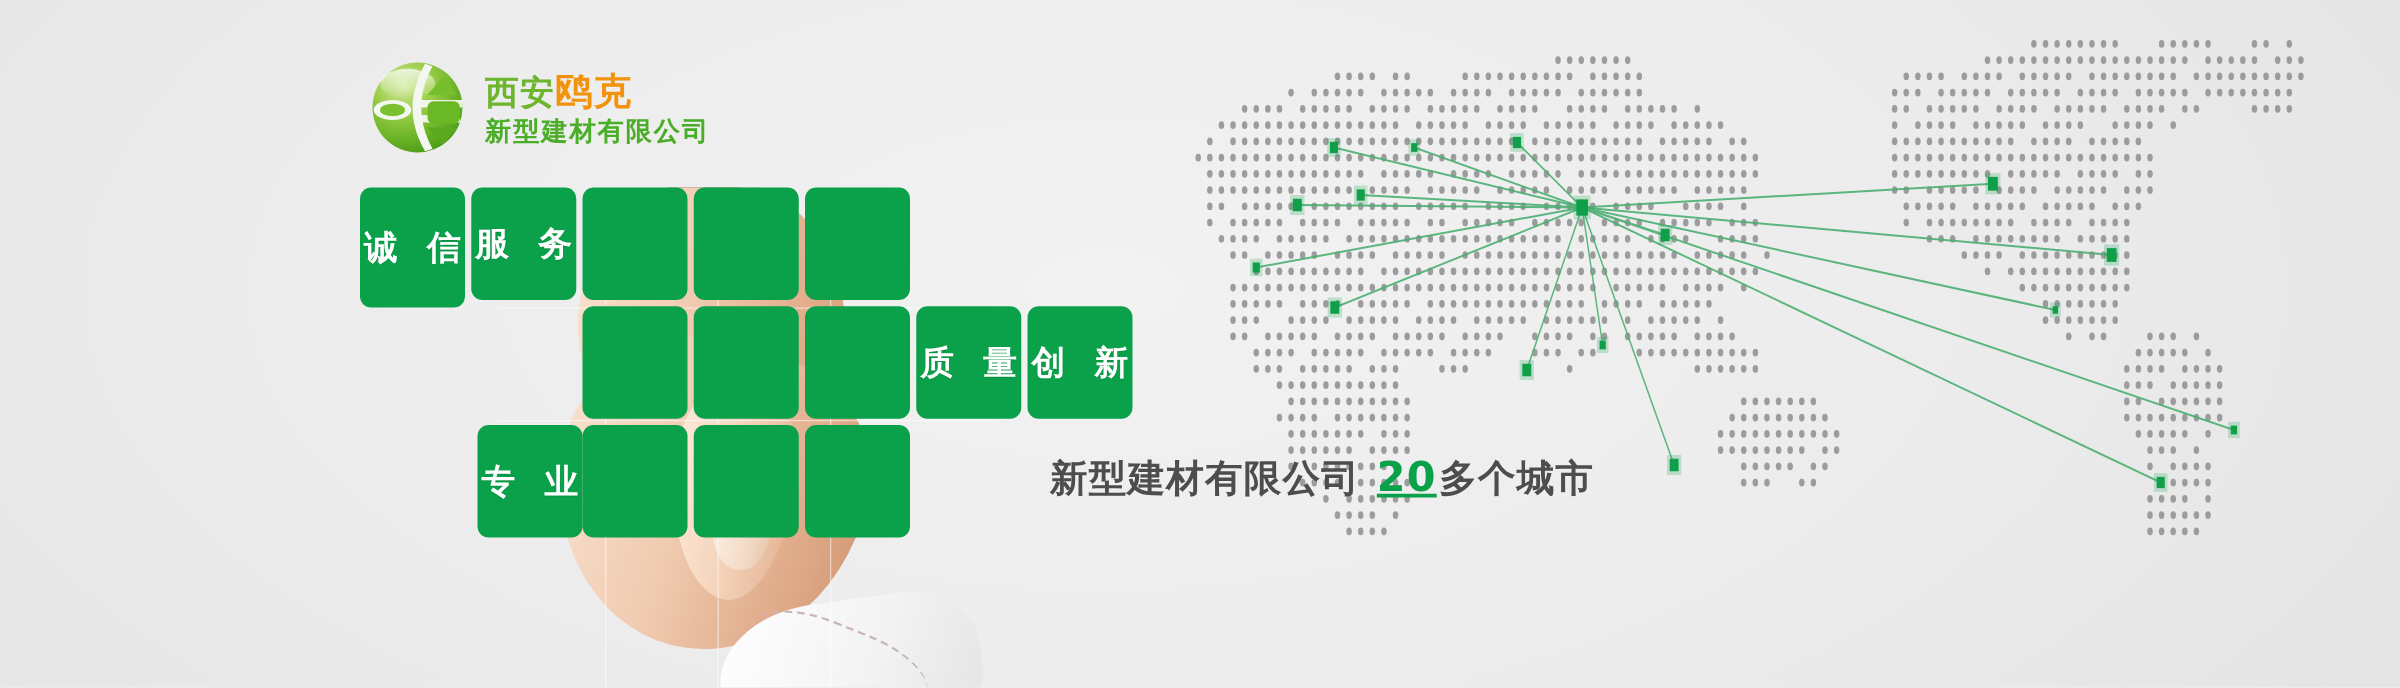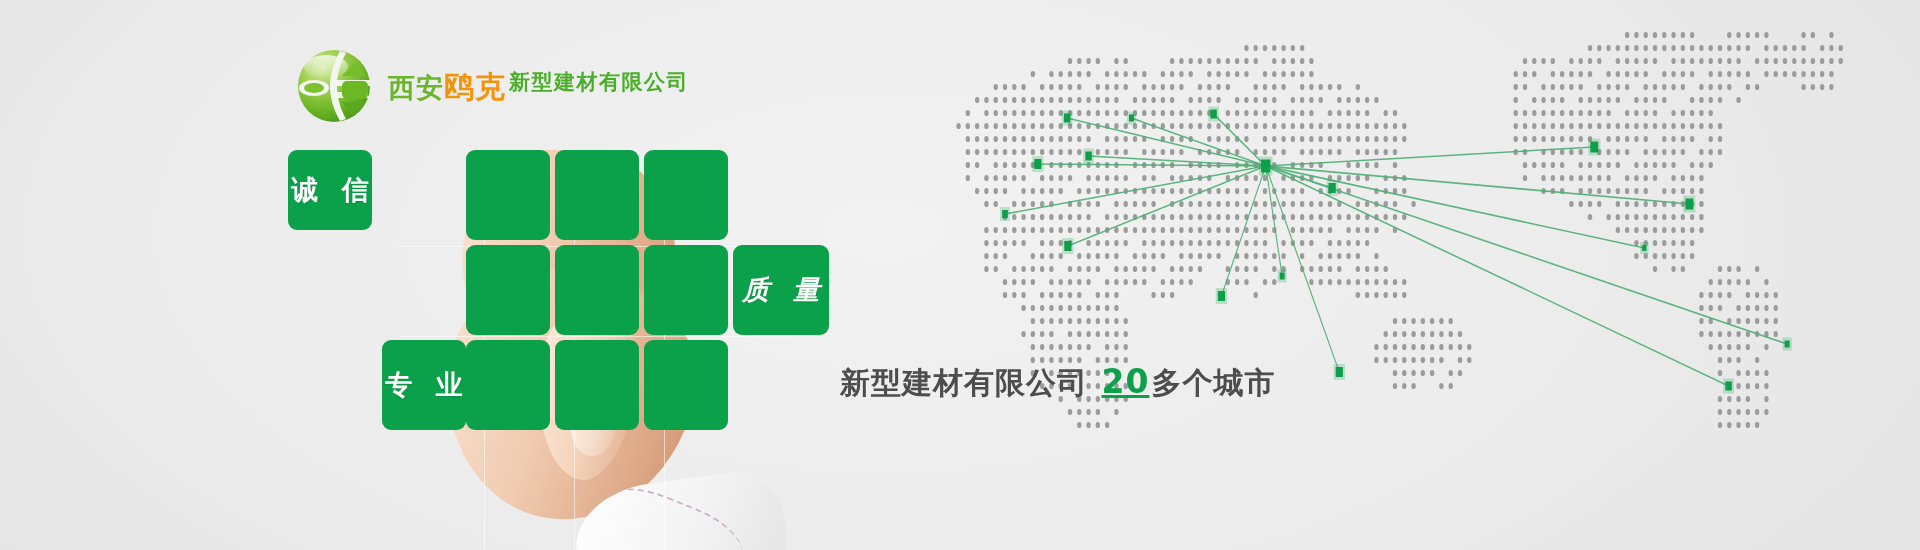--- a/index.html
+++ b/index.html
@@ -16,21 +16,21 @@
     overflow:hidden;
   }
 
   
   #logo-block {
     position:absolute; left:296px; top:48px;
     display:flex; align-items:center; gap:16px;
   }
   #logo-mark { width:76px; height:76px; position:relative; flex:0 0 auto; }
   #logo-mark svg { display:block; width:76px; height:76px; }
-  #logo-text { display:flex; flex-direction:row; gap:3px; padding-top:2px; }
+  #logo-text { display:flex; flex-direction:column; gap:3px; padding-top:2px; }
   .logo-line1 {
     font-size:27px; font-weight:700; letter-spacing:1px;
     line-height:1.12; white-space:nowrap;
   }
   .logo-line1 .part-city { color:#6cb52d; }
   .logo-line1 .part-brand { color:#f2930d; font-size:30px; }
   .logo-line2 {
     font-size:21px; font-weight:700; color:#4bae28;
     letter-spacing:1.5px; line-height:1.15; white-space:nowrap;
   }
@@ -178,32 +178,38 @@
       <div class="skin" id="nail"></div>
       <div id="cuff"></div>
       <div id="cuff-stitch"></div>
       <div class="gridline" style="left:0;top:96px;width:400px;height:1px;"></div>
       <div class="gridline" style="left:0;top:186px;width:400px;height:1px;"></div>
       <div class="gridline" style="left:86px;top:0;width:1px;height:420px;"></div>
       <div class="gridline" style="left:176px;top:0;width:1px;height:420px;"></div>
       <div class="gridline" style="left:266px;top:0;width:1px;height:420px;"></div>
     </div>
 
-    <div class="tile" style="left:0px;   top:0px;  width:84px; height:80px;text-align:right;">
+    <div class="tile" style="left:0px;   top:0px;  width:84px; height:96px;text-align:right;">
       <span class="tile-label">诚 信</span>
+    </div>
+    <div class="tile" style="left:89px;  top:0px;  width:84px; height:90px;">
+      <span class="tile-label">服 务</span>
     </div>
     <div class="tile" style="left:178px; top:0px;  width:84px; height:90px;"></div>
     <div class="tile" style="left:267px; top:0px;  width:84px; height:90px;"></div>
     <div class="tile" style="left:356px; top:0px;  width:84px; height:90px;"></div>
 
     <div class="tile" style="left:178px; top:95px; width:84px; height:90px;"></div>
     <div class="tile" style="left:267px; top:95px; width:84px; height:90px;"></div>
     <div class="tile" style="left:356px; top:95px; width:84px; height:90px;"></div>
-    <div class="tile" style="left:445px; top:95px; width:96px; height:90px;font-style:italic;">
+    <div class="tile" style="left:445px; top:95px; width:84px; height:90px;">
       <span class="tile-label">质 量</span>
+    </div>
+    <div class="tile" style="left:534px; top:95px; width:84px; height:90px;">
+      <span class="tile-label">创 新</span>
     </div>
 
     <div class="tile" style="left:94px;  top:190px; width:84px; height:90px;">
       <span class="tile-label">专 业</span>
     </div>
     <div class="tile" style="left:178px; top:190px; width:84px; height:90px;"></div>
     <div class="tile" style="left:267px; top:190px; width:84px; height:90px;"></div>
     <div class="tile" style="left:356px; top:190px; width:84px; height:90px;"></div>
   </div>
 

